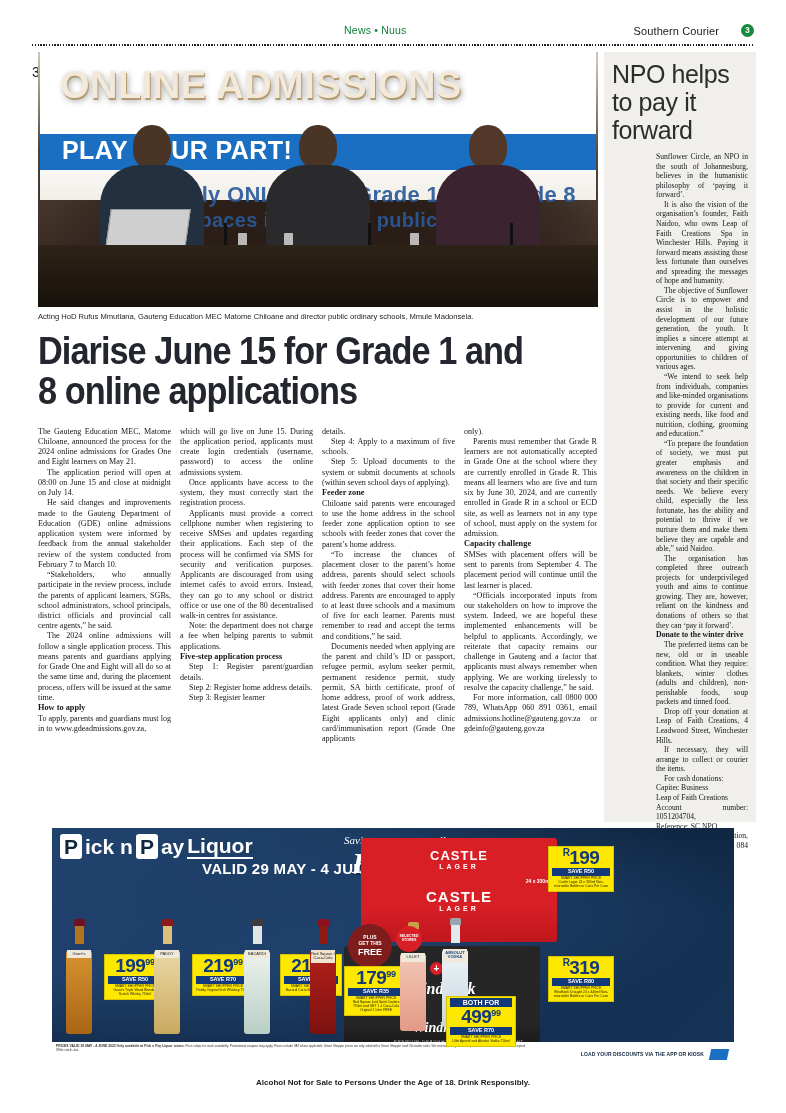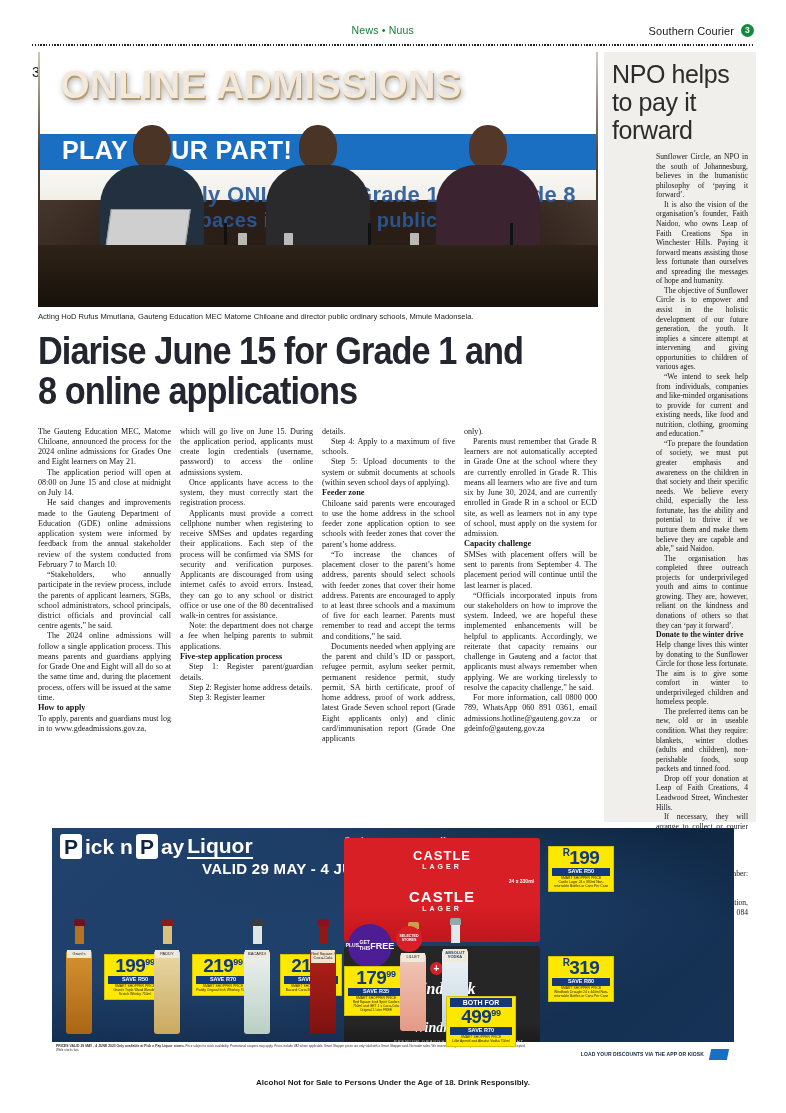--- a/index.html
+++ b/index.html
@@ -13,21 +13,21 @@
   }
   .page{position:relative;width:786px;height:1113px;}
 
   
   .masthead{
     position:absolute;left:32px;top:24px;width:722px;height:20px;
     display:flex;align-items:flex-start;justify-content:space-between;
   }
   .mh-date{font-size:14px;font-family:"Liberation Sans",sans-serif;color:#1a1a1a;letter-spacing:.1px;margin-top:40px;}
   .mh-center{font-size:10.5px;font-family:"Liberation Sans",sans-serif;color:#13803a;letter-spacing:.2px;}
-  .mh-right{display:flex;align-items:center;gap:7px;}
+  .mh-right{display:flex;align-items:center;gap:22px;}
   .mh-title{font-size:11px;font-family:"Liberation Sans",sans-serif;color:#1a1a1a;letter-spacing:.1px;}
   .mh-badge{
     width:13px;height:13px;border-radius:50%;background:#138a3c;color:#fff;
     font-family:"Liberation Sans",sans-serif;font-size:8.5px;font-weight:bold;
     display:flex;align-items:center;justify-content:center;line-height:1;
   }
   .mh-rule{
     position:absolute;left:32px;top:44px;width:722px;height:2px;
     background-image:repeating-linear-gradient(90deg,#222 0 1.4px,transparent 1.4px 2.8px);
   }
@@ -181,38 +181,38 @@
     font-size:5.5px;padding:1px 0;margin-top:1px;
   }
   .tag-sub{font-family:"Liberation Sans",sans-serif;font-size:3.4px;color:#222;margin-top:1px;line-height:1.15;}
   .tag-both{
     background:#123a7a;color:#fff;font-family:"Liberation Sans",sans-serif;font-weight:bold;
     font-size:7px;padding:1px 0;
   }
   .tag-r{font-family:"Liberation Sans",sans-serif;font-weight:bold;color:#123a7a;font-size:10px;vertical-align:top;}
 
   .castle-box{
-    position:absolute;left:292px;top:10px;width:196px;height:104px;
+    position:absolute;left:309px;top:10px;width:196px;height:104px;
     background:linear-gradient(180deg,#d81f26 0 64%, #c0161d 100%);border-radius:3px;
   }
   .castle-txt{
     color:#fff;font-family:"Liberation Sans",sans-serif;font-weight:bold;
     text-align:center;letter-spacing:1px;
   }
   .windhoek-box{
     position:absolute;left:292px;top:118px;width:196px;height:110px;
     background:linear-gradient(180deg,#262626 0 70%, #141414 100%);border-radius:3px;
   }
   .wh-txt{
     color:#fff;font-family:"Liberation Serif",serif;font-style:italic;font-weight:bold;
     text-align:center;
   }
   .freeburst{
     position:absolute;width:44px;height:44px;border-radius:50%;
-    background:#4c1d95;color:#fff;display:flex;
+    background:#7f1d1d;color:#fff;display:flex;flex-direction:column;
     align-items:center;justify-content:center;text-align:center;
     font-family:"Liberation Sans",sans-serif;font-weight:bold;font-size:5px;line-height:1.15;
   }
   .freeburst .big{font-size:9px;}
   .selected-burst{
     position:absolute;width:26px;height:26px;border-radius:50%;background:#d81f26;color:#fff;
     display:flex;align-items:center;justify-content:center;text-align:center;
     font-family:"Liberation Sans",sans-serif;font-weight:bold;font-size:3.6px;line-height:1.1;
   }
   .plus-circle{
@@ -341,21 +341,20 @@
   <div class="sidebar">
     <div class="sb-title">NPO helps to pay it forward</div>
     <div class="sb-body">
       <p class="noindent">Sunflower Circle, an NPO in the south of Johannesburg, believes in the humanistic philosophy of ‘paying it forward’.</p>
       <p>It is also the vision of the organisation’s founder, Faith Naidoo, who owns Leap of Faith Creations Spa in Winchester Hills. Paying it forward means assisting those less fortunate than ourselves and spreading the messages of hope and humanity.</p>
       <p>The objective of Sunflower Circle is to empower and assist in the holistic development of our future generation, the youth. It implies a sincere attempt at intervening and giving opportunities to children of various ages.</p>
       <p>“We intend to seek help from individuals, companies and like-minded organisations to provide for current and existing needs, like food and nutrition, clothing, grooming and education.”</p>
       <p>“To prepare the foundation of society, we must put greater emphasis and awareness on the children in that society and their specific needs. We believe every child, especially the less fortunate, has the ability and potential to thrive if we nurture them and make them believe they are capable and able,” said Naidoo.</p>
       <p>The organisation has completed three outreach projects for underprivileged youth and aims to continue growing. They are, however, reliant on the kindness and donations of others so that they can ‘pay it forward’.</p>
       <h4>Donate to the winter drive</h4>
-      <p class="noindent">Help change lives this winter by donating to the Sunflower Circle for those less fortunate. The aim is to give some comfort in winter to underprivileged children and homeless people.</p>
       <p>The preferred items can be new, old or in useable condition. What they require: blankets, winter clothes (adults and children), non-perishable foods, soup packets and tinned food.</p>
       <p>Drop off your donation at Leap of Faith Creations, 4 Leadwood Street, Winchester Hills.</p>
       <p>If necessary, they will arrange to collect or courier the items.</p>
       <p>For cash donations:</p>
       <p class="noindent">Capitec Business</p>
       <p class="noindent">Leap of Faith Creations</p>
       <p class="noindent">Account number: 1051204704,</p>
       <p class="noindent">Reference: SC NPO</p>
       <p>For more information, contact Faith Naidoo on 084 777 1122.</p>
     </div>

